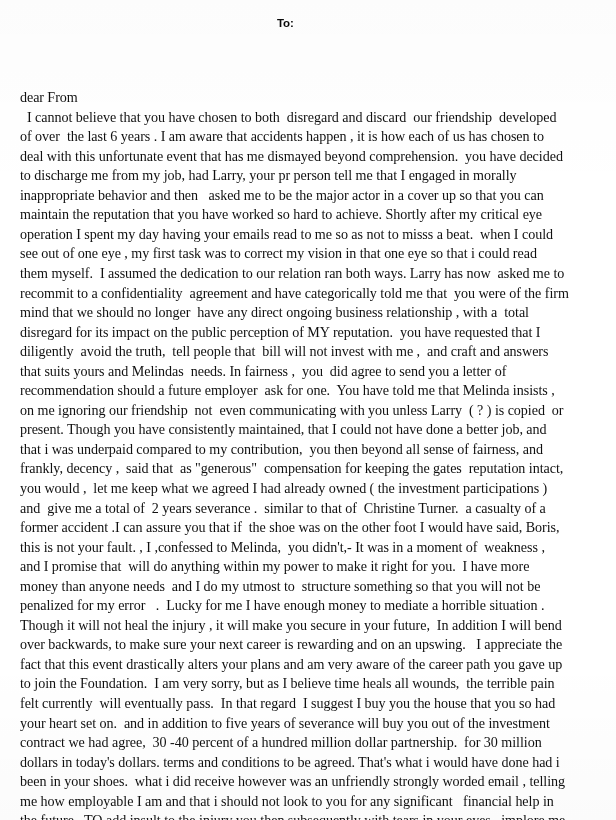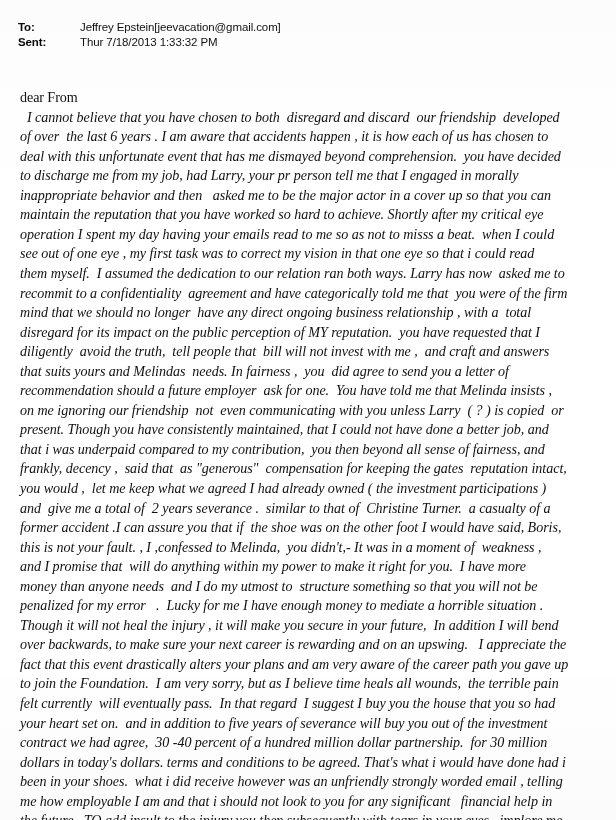--- a/index.html
+++ b/index.html
@@ -19,22 +19,23 @@
 
   
   .header {
     position: absolute;
     left: 18px;
     top: 17px;
     width: 580px;
   }
   .hdr-row {
     display: flex;
-    align-items: flex-end;
+    align-items: center;
     height: 15.5px;
+    flex-direction: column;
   }
   .hdr-label {
     font-family: "Liberation Sans", sans-serif;
     font-weight: bold;
     font-size: 11.5px;
     color: #0a0a0a;
     width: 62px;
     flex: 0 0 62px;
     letter-spacing: -0.1px;
   }
@@ -66,44 +67,38 @@
     letter-spacing: -0.08px;
   }
   .line {
     display: block;
     white-space: pre;
     height: 19.55px;
   }
   
   .line.just {
     letter-spacing: -0.05px;
-    font-style: italic;
   }
 
   
   .page-tone {
     position: absolute;
     inset: 0;
     pointer-events: none;
     background: linear-gradient(180deg, rgba(0,0,0,0.012) 0%, rgba(0,0,0,0.0) 25%, rgba(0,0,0,0.0) 80%, rgba(0,0,0,0.015) 100%);
   }
 </style>
 </head>
 <body>
 
 <div class="page-tone"></div>
 
 <div class="header">
   <div class="hdr-row">
     <span class="hdr-label">To:</span>
-    <span class="hdr-value">Jeffrey Epstein[jeevacation@gmail.com]</span>
-  </div>
-  <div class="hdr-row">
-    <span class="hdr-label">Sent:</span>
-    <span class="hdr-value">Thur 7/18/2013 1:33:32 PM</span>
   </div>
 </div>
 
 <div class="body-text">
   <div class="salutation">dear From</div>
   <div class="para">
     <span id="body-lines"><span class="line just">  I cannot believe that you have chosen to both  disregard and discard  our friendship  developed</span><span class="line just">of over  the last 6 years . I am aware that accidents happen , it is how each of us has chosen to</span><span class="line just">deal with this unfortunate event that has me dismayed beyond comprehension.  you have decided</span><span class="line just">to discharge me from my job, had Larry, your pr person tell me that I engaged in morally</span><span class="line just">inappropriate behavior and then   asked me to be the major actor in a cover up so that you can</span><span class="line just">maintain the reputation that you have worked so hard to achieve. Shortly after my critical eye</span><span class="line just">operation I spent my day having your emails read to me so as not to misss a beat.  when I could</span><span class="line just">see out of one eye , my first task was to correct my vision in that one eye so that i could read</span><span class="line just">them myself.  I assumed the dedication to our relation ran both ways. Larry has now  asked me to</span><span class="line just">recommit to a confidentiality  agreement and have categorically told me that  you were of the firm</span><span class="line just">mind that we should no longer  have any direct ongoing business relationship , with a  total</span><span class="line just">disregard for its impact on the public perception of MY reputation.  you have requested that I</span><span class="line just">diligently  avoid the truth,  tell people that  bill will not invest with me ,  and craft and answers</span><span class="line just">that suits yours and Melindas  needs. In fairness ,  you  did agree to send you a letter of</span><span class="line just">recommendation should a future employer  ask for one.  You have told me that Melinda insists ,</span><span class="line just">on me ignoring our friendship  not  even communicating with you unless Larry  ( ? ) is copied  or</span><span class="line just">present. Though you have consistently maintained, that I could not have done a better job, and</span><span class="line just">that i was underpaid compared to my contribution,  you then beyond all sense of fairness, and</span><span class="line just">frankly, decency ,  said that  as "generous"  compensation for keeping the gates  reputation intact,</span><span class="line just">you would ,  let me keep what we agreed I had already owned ( the investment participations )</span><span class="line just">and  give me a total of  2 years severance .  similar to that of  Christine Turner.  a casualty of a</span><span class="line just">former accident .I can assure you that if  the shoe was on the other foot I would have said, Boris,</span><span class="line just">this is not your fault. , I ,confessed to Melinda,  you didn't,- It was in a moment of  weakness ,</span><span class="line just">and I promise that  will do anything within my power to make it right for you.  I have more</span><span class="line just">money than anyone needs  and I do my utmost to  structure something so that you will not be</span><span class="line just">penalized for my error   .  Lucky for me I have enough money to mediate a horrible situation .</span><span class="line just">Though it will not heal the injury , it will make you secure in your future,  In addition I will bend</span><span class="line just">over backwards, to make sure your next career is rewarding and on an upswing.   I appreciate the</span><span class="line just">fact that this event drastically alters your plans and am very aware of the career path you gave up</span><span class="line just">to join the Foundation.  I am very sorry, but as I believe time heals all wounds,  the terrible pain</span><span class="line just">felt currently  will eventually pass.  In that regard  I suggest I buy you the house that you so had</span><span class="line just">your heart set on.  and in addition to five years of severance will buy you out of the investment</span><span class="line just">contract we had agree,  30 -40 percent of a hundred million dollar partnership.  for 30 million</span><span class="line just">dollars in today's dollars. terms and conditions to be agreed. That's what i would have done had i</span><span class="line just">been in your shoes.  what i did receive however was an unfriendly strongly worded email , telling</span><span class="line just">me how employable I am and that i should not look to you for any significant   financial help in</span><span class="line just">the future,  TO add insult to the injury you then subsequently with tears in your eyes,  implore me</span></span>
     
     
   </div>

